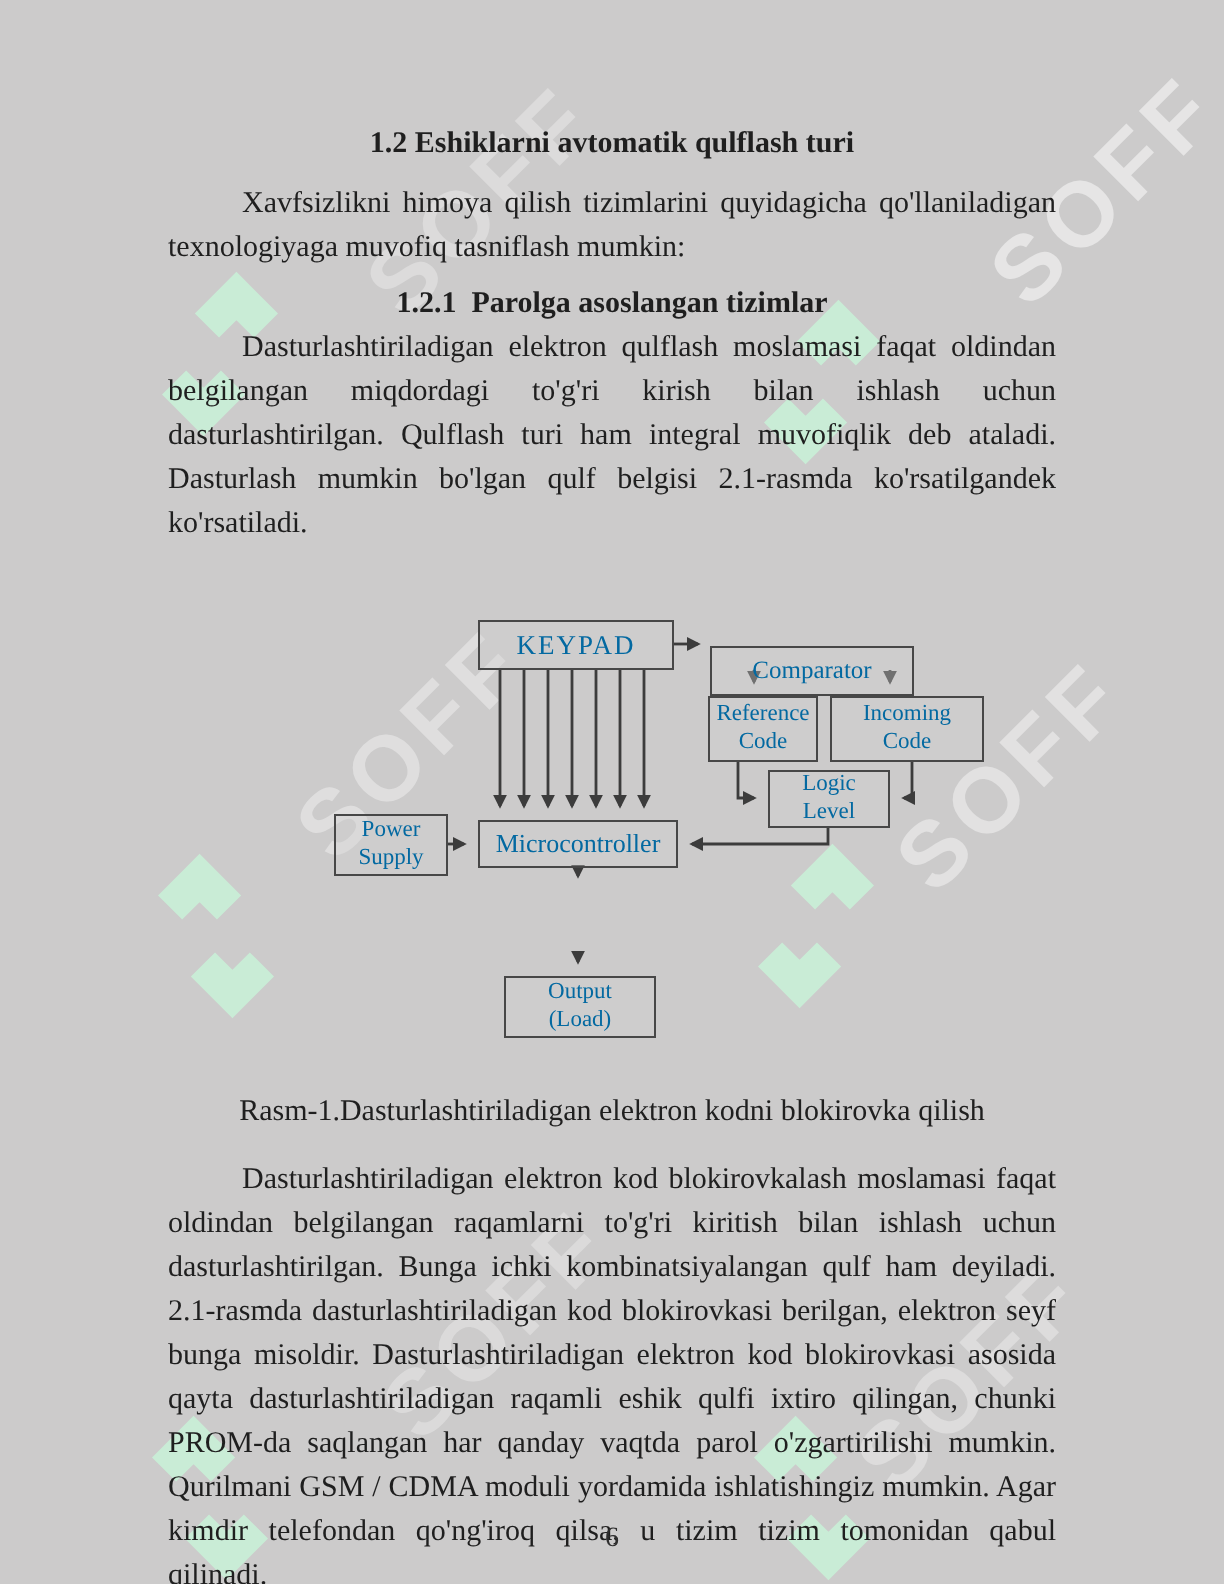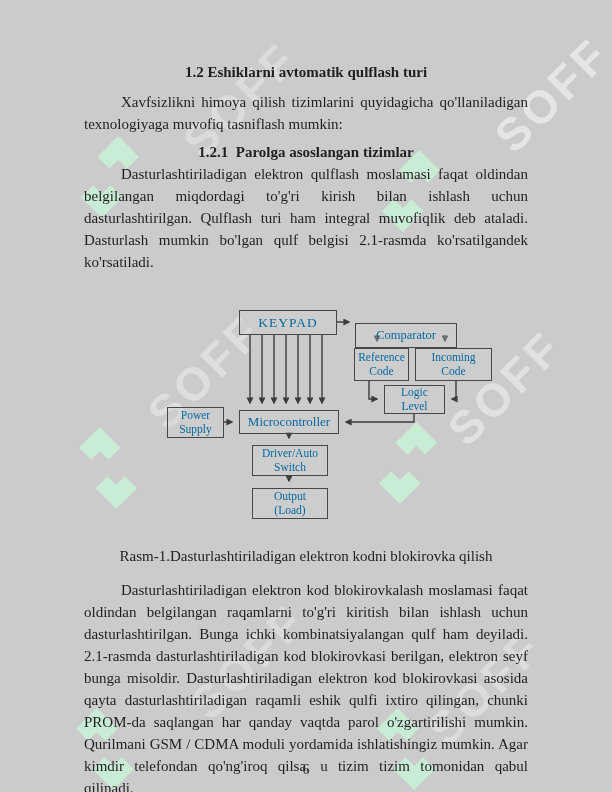--- a/index.html
+++ b/index.html
@@ -185,22 +185,20 @@
         <div class="dbox b-comparator">Comparator</div>
         <div class="dbox b-reference">Reference
 Code</div>
         <div class="dbox b-incoming">Incoming
 Code</div>
         <div class="dbox b-logic">Logic
 Level</div>
         <div class="dbox b-power">Power
 Supply</div>
         <div class="dbox b-micro">Microcontroller</div>
-        <div class="dbox b-driver">Driver/Auto
-Switch</div>
         <div class="dbox b-output">Output
 (Load)</div>
       </div>
     </div>
 
     <div class="caption">Rasm-1.Dasturlashtiriladigan elektron kodni blokirovka qilish</div>
 
     <p class="body-par last-cut">Dasturlashtiriladigan elektron kod blokirovkalash moslamasi faqat oldindan belgilangan raqamlarni to'g'ri kiritish bilan ishlash uchun dasturlashtirilgan. Bunga ichki kombinatsiyalangan qulf ham deyiladi. 2.1-rasmda dasturlashtiriladigan kod blokirovkasi berilgan, elektron seyf bunga misoldir. Dasturlashtiriladigan elektron kod blokirovkasi asosida qayta dasturlashtiriladigan raqamli eshik qulfi ixtiro qilingan, chunki PROM-da saqlangan har qanday vaqtda parol o'zgartirilishi mumkin. Qurilmani GSM / CDMA moduli yordamida ishlatishingiz mumkin. Agar kimdir telefondan qo'ng'iroq qilsa, u tizim tizim tomonidan qabul qilinadi.</p>
   </div>
 

